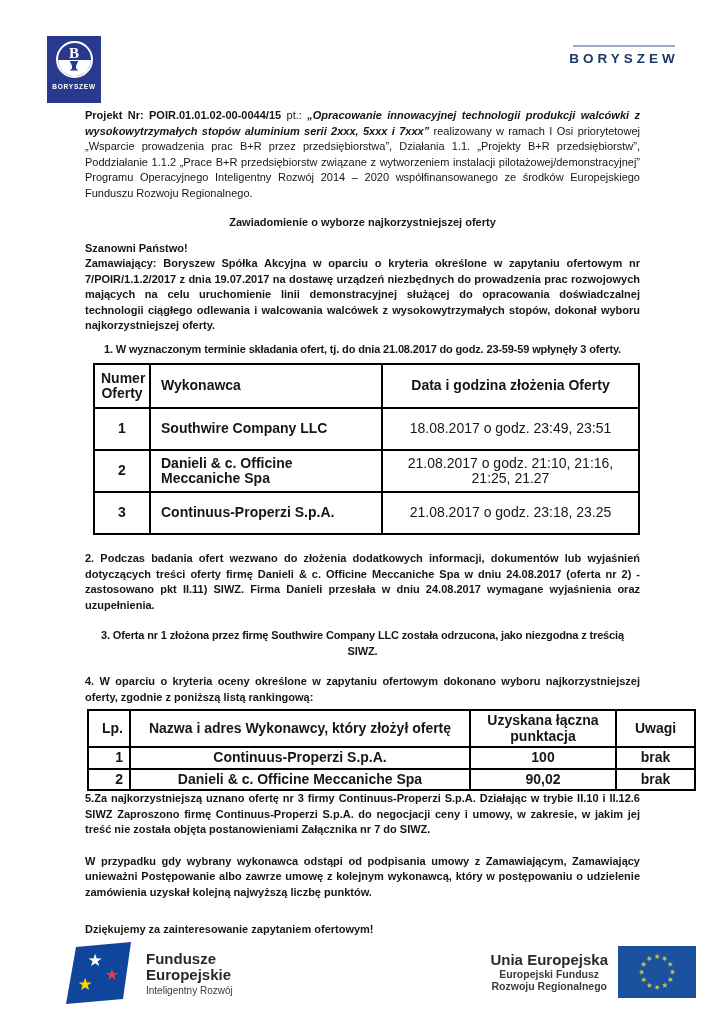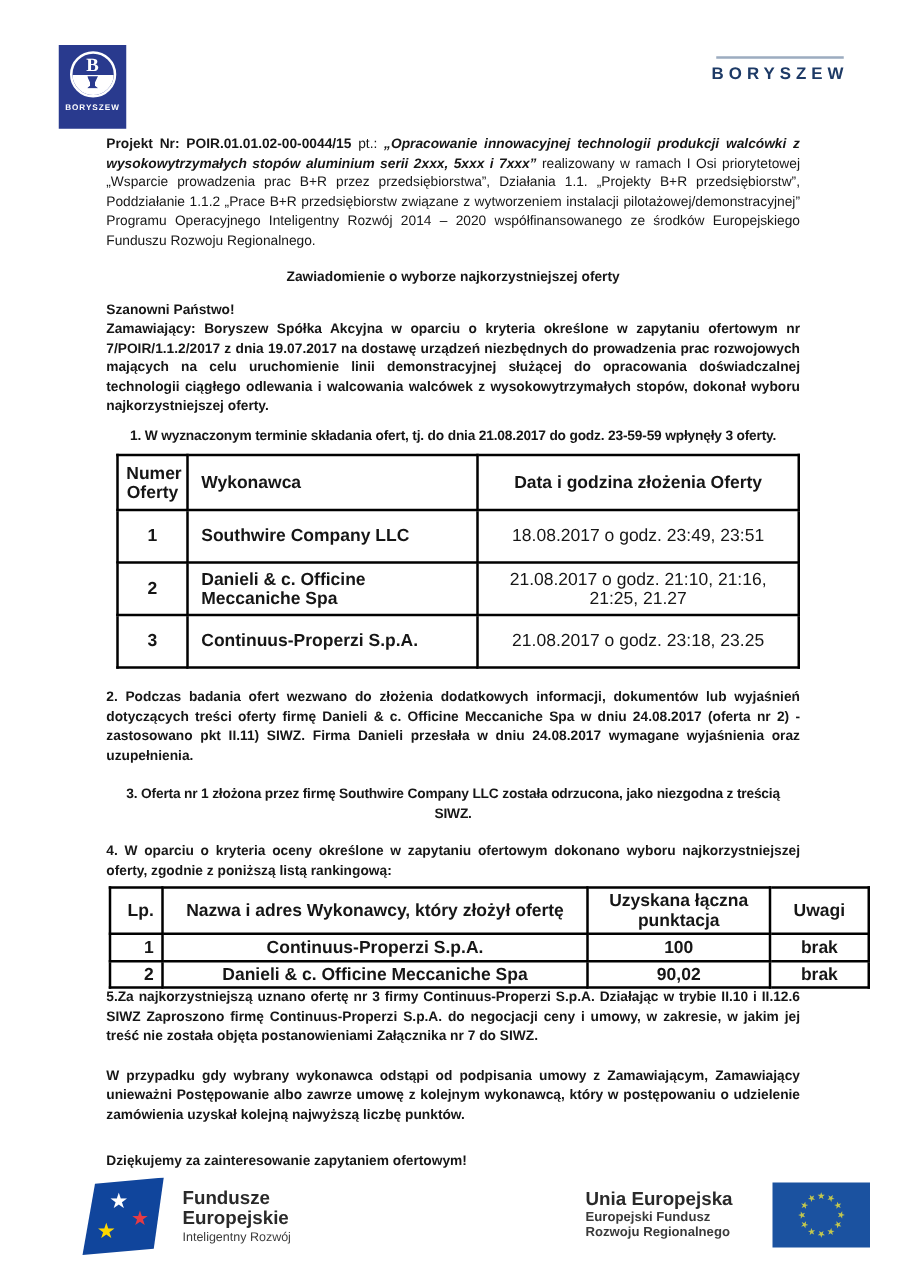--- a/index.html
+++ b/index.html
@@ -63,21 +63,21 @@
   .mt8 { margin-top:8px; } .mt22 { margin-top:22px; }
 
   
   .footer { position:absolute; left:0; top:938px; width:724px; height:75px; }
   .fe-logo { position:absolute; left:64px; top:4px; display:flex; align-items:center; }
   .fe-text { margin-left:12px; color:#2a2a2a; }
   .fe-title { font-weight:bold; font-size:15px; line-height:16px; }
   .fe-sub { font-size:10px; margin-top:2px; color:#3a3a3a; }
 
   .ue-logo { position:absolute; right:28px; top:8px; display:flex; align-items:center; }
-  .ue-text { text-align:left; margin-right:32px; color:#2a2a2a; }
+  .ue-text { text-align:center; margin-right:10px; color:#2a2a2a; }
   .ue-title { font-weight:bold; font-size:15px; line-height:16px; }
   .ue-sub { font-size:10.5px; font-weight:600; line-height:12.5px; color:#3a3a3a; }
 
   .eu-flag { position:relative; width:78px; height:52px; background:#1b52a0; }
   .eu-star { position:absolute; left:50%; top:50%; width:8px; height:8px; margin:-4px 0 0 -4px;
     font-size:7.5px; line-height:8px; text-align:center; color:#c3c74e; }
   .eu-star::before { content:"★"; }
   .eu-star:nth-of-type(1)  { transform:rotate(0deg)   translateY(-15px); }
   .eu-star:nth-of-type(2)  { transform:rotate(30deg)  translateY(-15px); }
   .eu-star:nth-of-type(3)  { transform:rotate(60deg)  translateY(-15px); }

